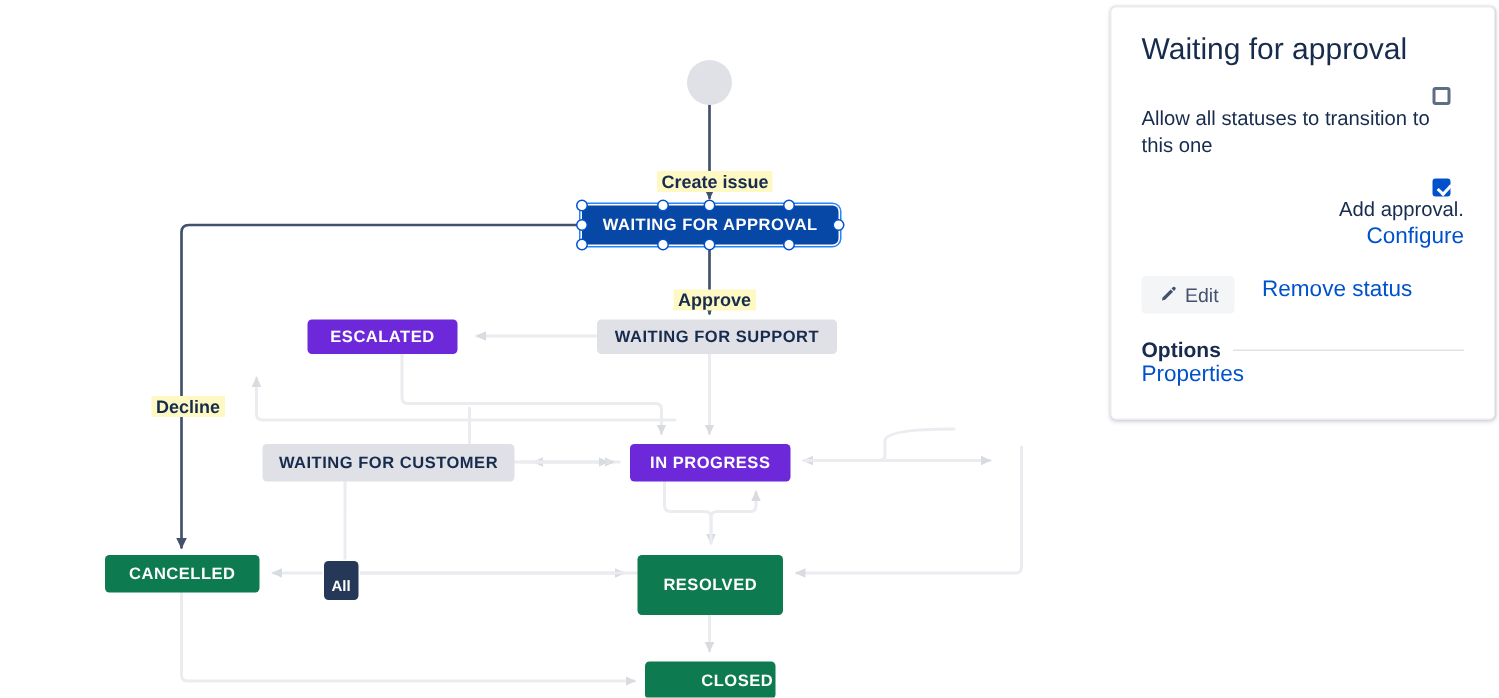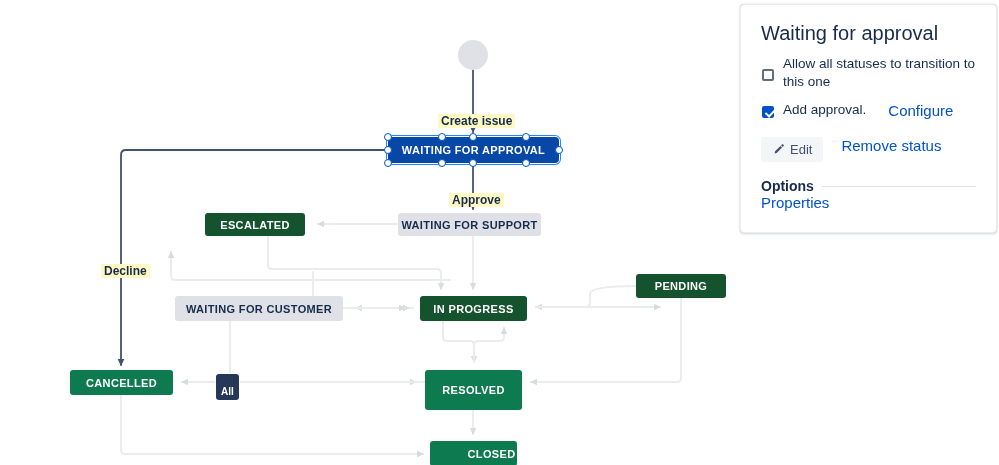--- a/index.html
+++ b/index.html
@@ -16,21 +16,21 @@
   
   .node{
     position:absolute;
     display:flex;align-items:center;justify-content:center;
     border-radius:3px;
     font-size:11px;font-weight:bold;letter-spacing:.35px;
     white-space:nowrap;
     box-sizing:border-box;
     text-transform:uppercase;
   }
-  .node.blue{background:#14532d;color:#ffffff;}
+  .node.blue{background:#6d28d9;color:#ffffff;}
   .node.grey{background:#DFE1E6;color:#172B4D;}
   .node.green{background:#0d7a4f;color:#ffffff;}
 
   .node.selected{
     background:#0747A6;
     box-shadow:0 0 0 1px #ffffff, 0 0 0 2px #2684FF;
     border-radius:4px;
   }
 
   
@@ -70,21 +70,21 @@
   }
   #panel-title{
     font-size:20px;font-weight:500;color:#172B4D;
     margin:0 0 10px 0;line-height:24px;
   }
   .desc{
     font-size:13.5px;line-height:19px;color:#172B4D;margin:0 0 18px 0;
   }
   .desc b{font-weight:bold;}
 
-  .check-row{display:flex;align-items:center;margin-bottom:10px;}
+  .check-row{display:flex;align-items:flex-end;margin-bottom:10px;flex-direction:column;}
   .cbox{
     width:12px;height:12px;border:2px solid #5E6C84;border-radius:2px;
     margin:3px 9px 0 1px;flex:0 0 auto;box-sizing:border-box;background:#fff;
   }
   .cbox.checked{
     background:#0052CC;border-color:#0052CC;position:relative;
   }
   .cbox.checked:after{
     content:"";position:absolute;left:3px;top:0px;
     width:4px;height:7px;border:solid #fff;border-width:0 2px 2px 0;
@@ -186,35 +186,32 @@
     <span class="handle" style="left:-4px;top:22px;"></span>
     <span class="handle" style="left:50px;top:22px;"></span>
     <span class="handle" style="left:81px;top:22px;"></span>
     <span class="handle" style="left:134px;top:22px;"></span>
   </div>
 
   <div class="node blue" style="left:205px;top:213px;width:100px;height:23px;">
     <span>ESCALATED</span>
   </div>
 
-  <div class="node grey" style="left:398px;top:213px;width:143px;height:23px;">
+  <div class="node grey" style="left:398px;top:213px;width:160px;height:23px;">
     <span>WAITING FOR SUPPORT</span>
   </div>
 
   <div class="node grey" style="left:175px;top:296px;width:168px;height:25px;">
     <span>WAITING FOR CUSTOMER</span>
   </div>
 
   <div class="node blue" style="left:420px;top:296px;width:107px;height:25px;">
     <span>IN PROGRESS</span>
   </div>
 
-  <div class="node blue" style="left:636px;top:274px;width:90px;height:24px;">
-    <span>PENDING</span>
-  </div>
 
   <div class="node green" style="left:70px;top:370px;width:103px;height:25px;">
     <span>CANCELLED</span>
   </div>
 
   <div class="node green" style="left:425px;top:370px;width:97px;height:40px;">
     <span>RESOLVED</span>
   </div>
 
   <div class="node green" style="left:430px;top:441px;width:87px;height:25px;padding-left:36px;">

